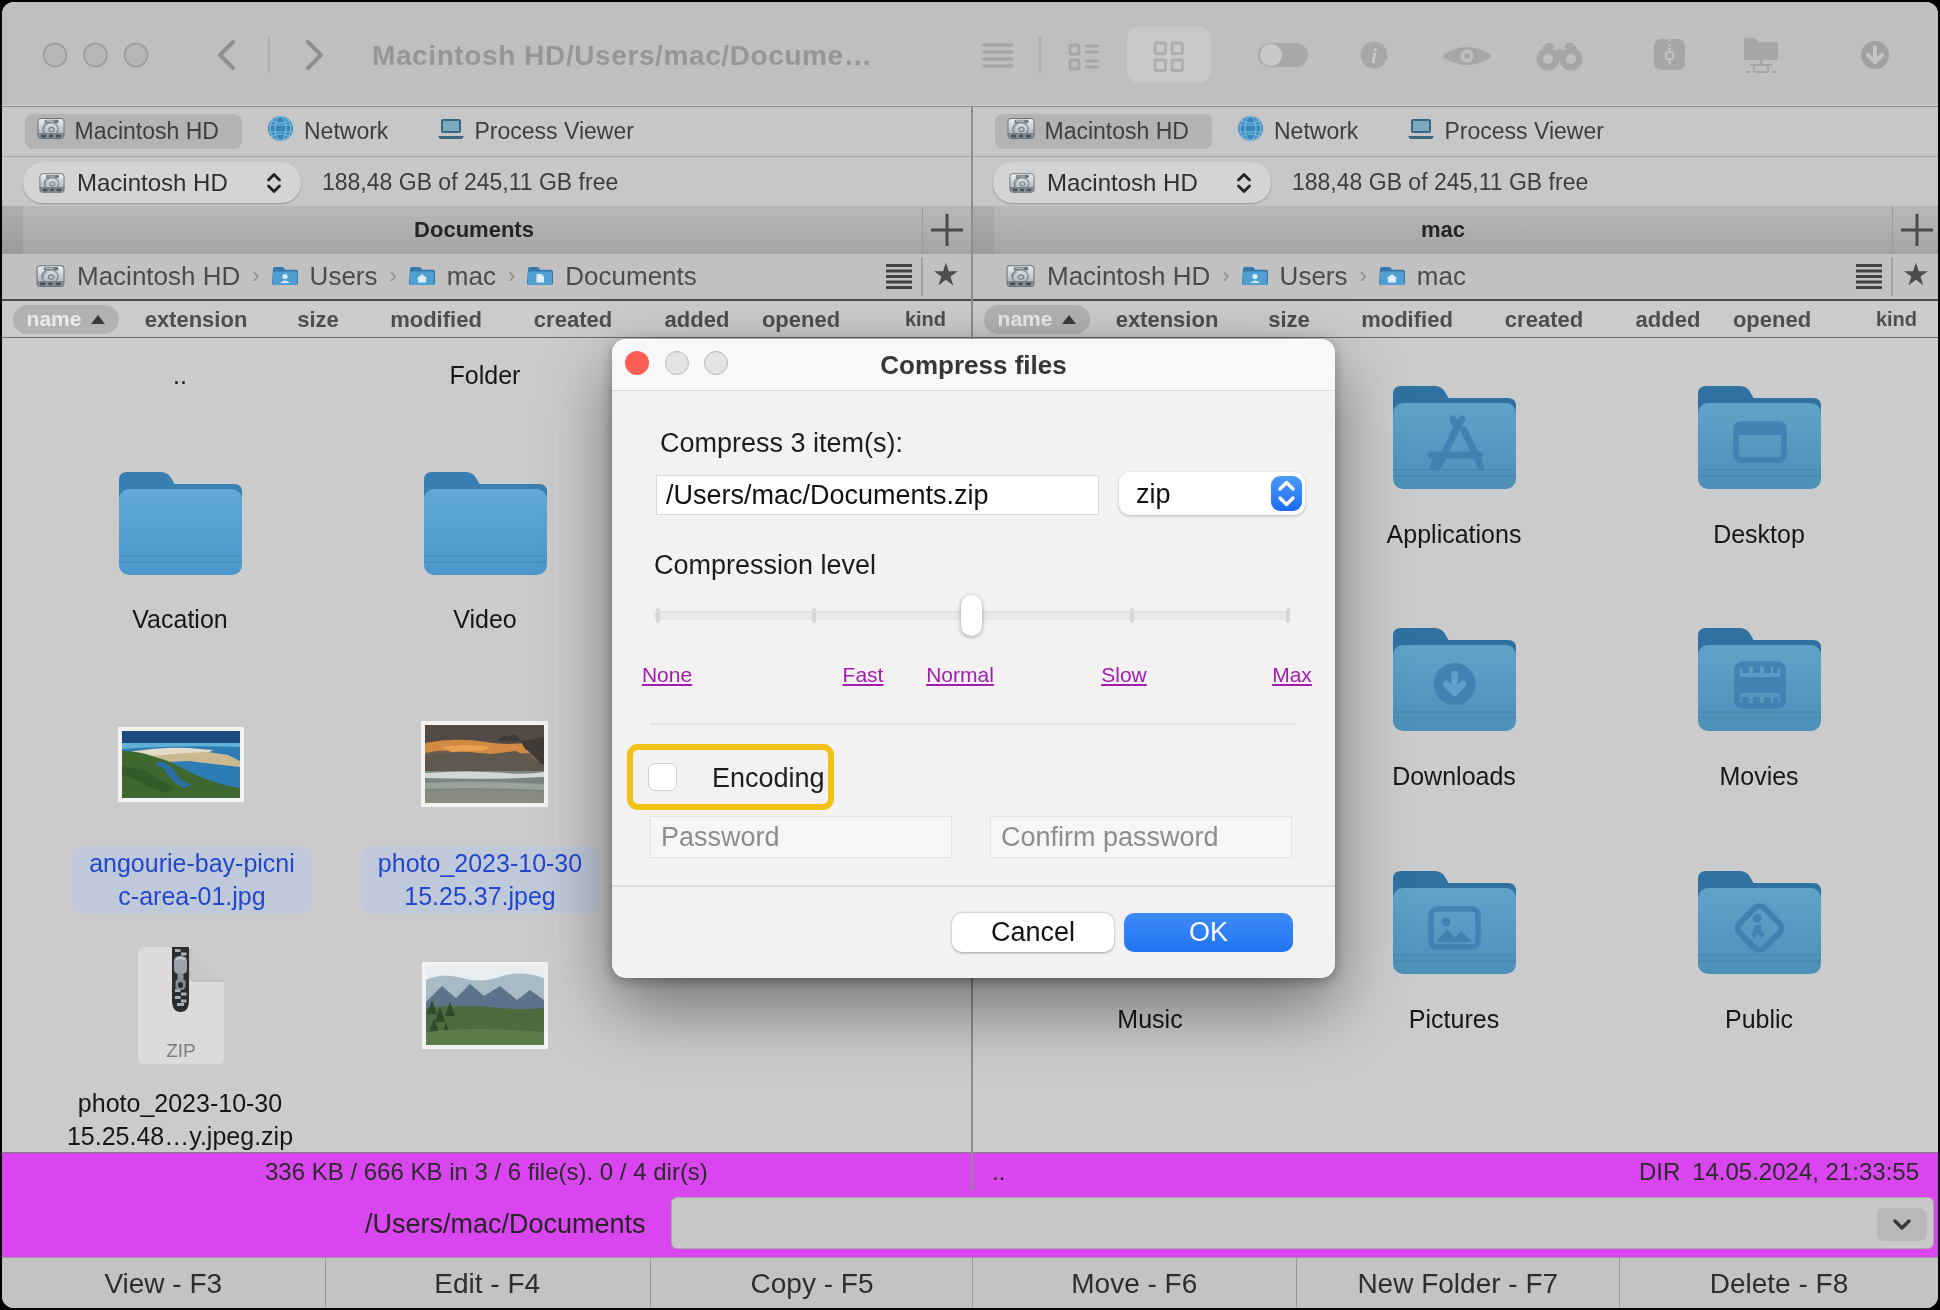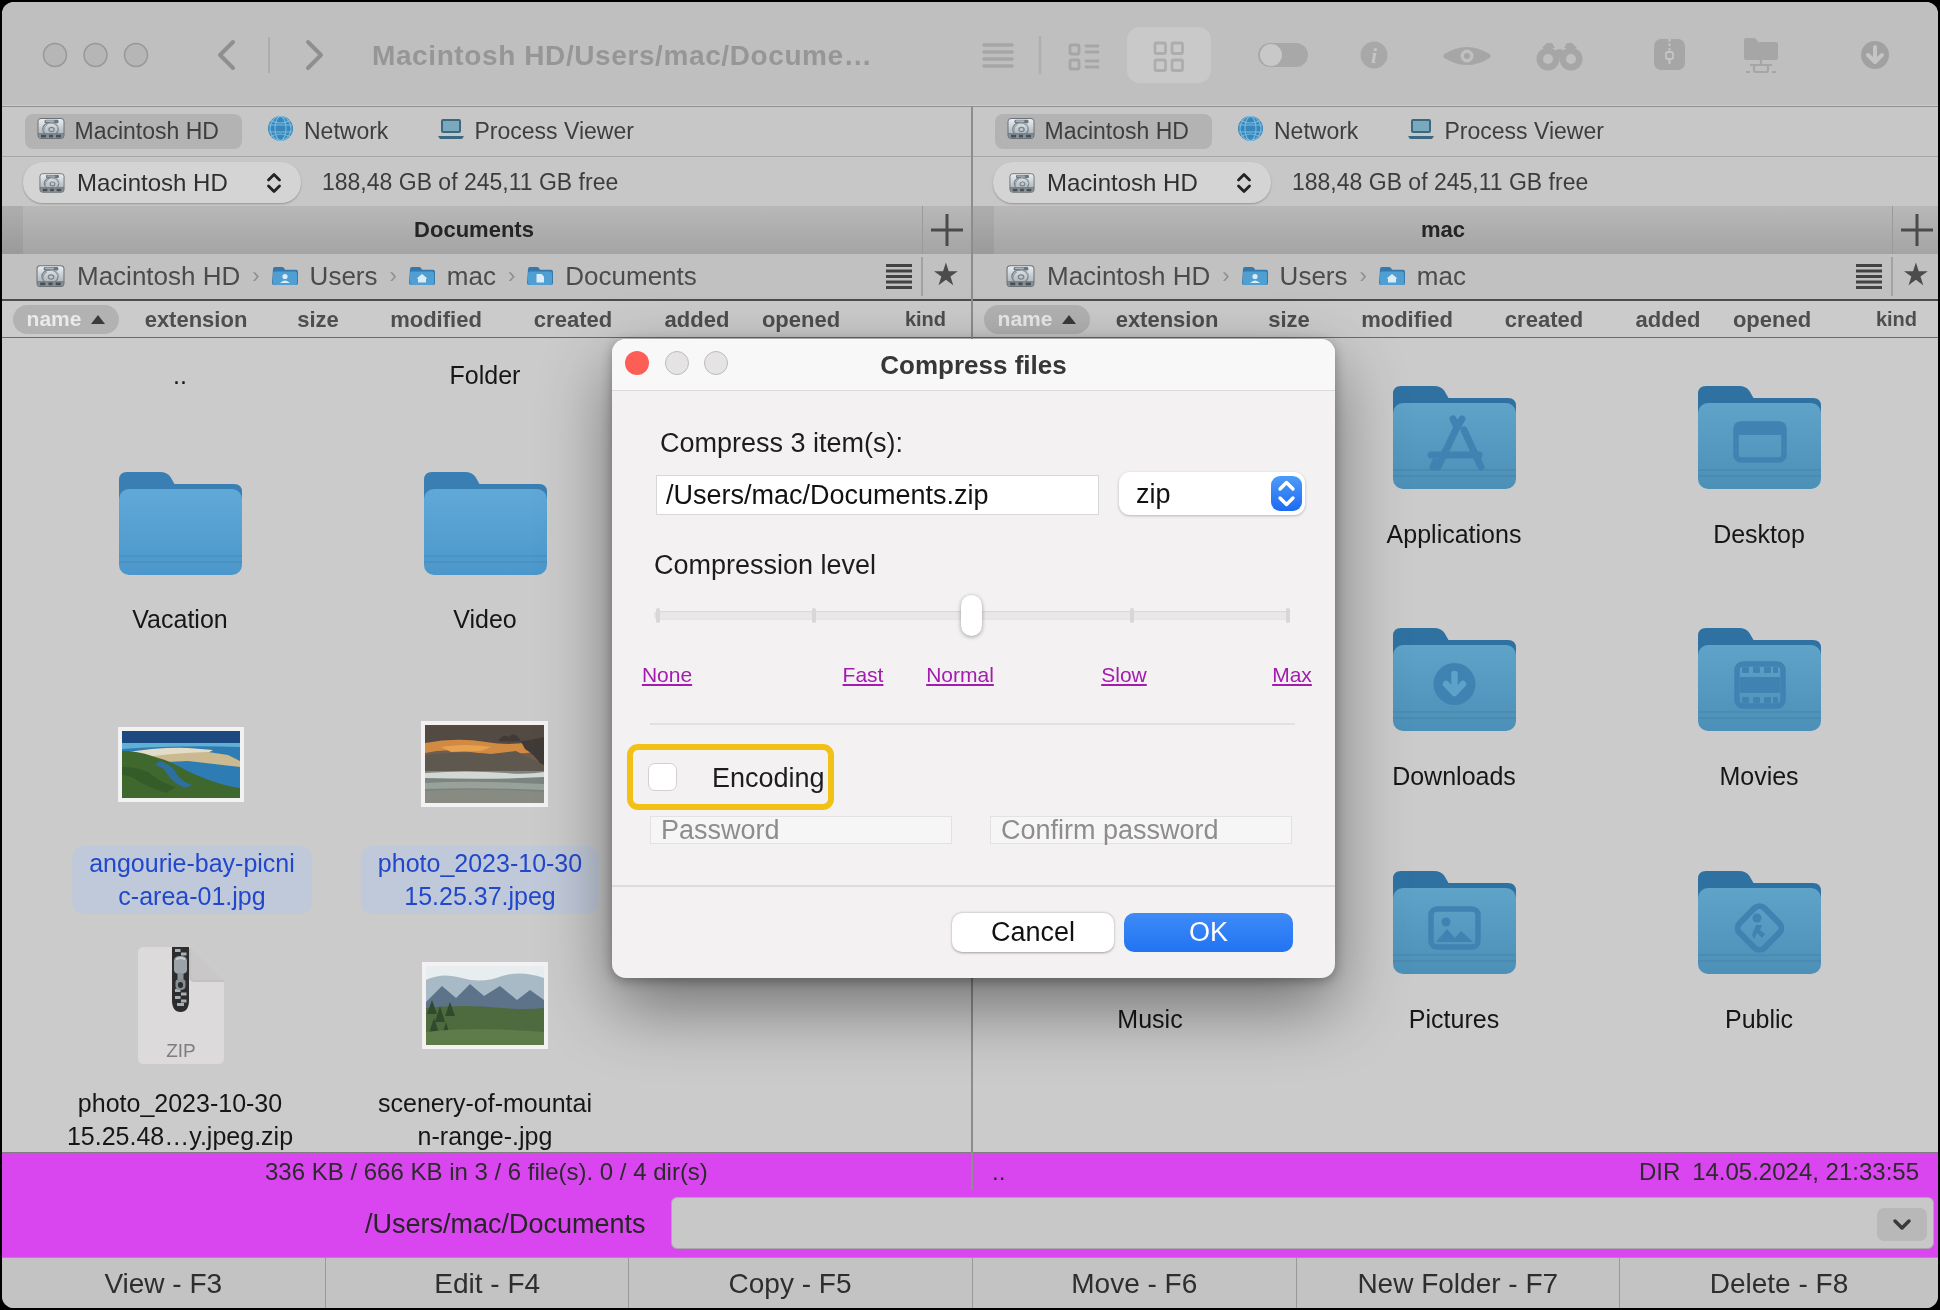--- a/index.html
+++ b/index.html
@@ -106,21 +106,21 @@
   .tick { position:absolute; top:-3px; width:4px; height:15px; background:#d8d6d6; border-radius:2px; }
   #knob { position:absolute; left:349px; top:256px; width:21px; height:41px; background:#fff;
       border-radius:11px; box-shadow:0 1px 4px rgba(0,0,0,0.35); }
   .slabel { position:absolute; top:324px; transform:translateX(-50%); font-size:21px; color:#a21caf;text-decoration:underline; }
 
   #sep1 { position:absolute; left:38px; top:384px; width:645px; height:2px; background:#e2e0e0; }
   #hl { position:absolute; left:15px; top:405px; width:207px; height:66px;
       border:6px solid #f2c115; border-radius:11px; }
   #cb { position:absolute; left:36px; top:424px; width:29px; height:28px; background:#fff;
       border:1.5px solid #d2d0d0; border-radius:7px; }
-  .pwfield { position:absolute; top:477px; width:302px; height:28px; background:#f7f6f6;
+  .pwfield { position:absolute; top:477px; width:302px; height:42px; background:#f7f6f6;
       border:1.5px solid #e3e1e1; font-size:27px; color:#8e8c8c;
       display:flex; align-items:center; padding-left:10px; }
   #sep2 { position:absolute; left:0; top:546px; width:100%; height:1.5px; background:#dddbdb; }
   .dbtn { position:absolute; top:574px; height:39px; border-radius:10px; font-size:27px;
       display:flex; align-items:center; justify-content:center; }
   #cancelbtn { left:340px; width:162px; background:#fff; color:#111;
       box-shadow:0 0.5px 2.5px rgba(0,0,0,0.35); }
   #okbtn { left:512px; width:169px; background:linear-gradient(#3e8bf8,#2173f2); color:#fff; }
 </style>
 </head>
@@ -564,22 +564,20 @@
       <rect x="0" y="0" width="126" height="87" fill="#f3f1f1" style="filter:drop-shadow(0 2px 2px rgba(0,0,0,0.3))"></rect>
       <g>
         <rect x="4" y="4" width="118" height="79" fill="#a9bac7"></rect>
         <path d="M4,18 Q20,10 40,16 Q60,22 80,14 Q100,8 122,16 L122,4 L4,4 Z" fill="#e8edf0"></path>
         <path d="M4,40 L20,24 L34,36 L48,22 L62,34 L78,24 L95,38 L108,28 L122,38 L122,48 L4,48 Z" fill="#5c7389"></path>
         <path d="M4,46 Q40,42 80,46 Q105,48 122,46 L122,83 L4,83 Z" fill="#4e6b3f"></path>
         <path d="M10,38 l5,14 h-10 z M18,44 l5,16 h-10 z M28,40 l5,14 h-10 z M12,56 l6,18 h-12 z M24,60 l6,20 h-12 z" fill="#2f4a2c"></path>
         <path d="M4,70 Q50,64 122,70 L122,83 L4,83 Z" fill="#5d7c4a"></path>
       </g>
     </svg>
-    <div class="flabel" style="left:483px; top:749px;">scenery-of-mountai
-n-range-.jpg</div>
 
     <svg class="abs" style="left:1389px; top:45px;" width="127" height="106" viewBox="0 0 127 106">
       <path d="M2,48 L2,11 Q2,3 10,3 L43,3 Q50,3 53.5,8 L57.5,15 L117,15 Q125,15 125,23 L125,48 Z" fill="#2f72a2"></path>
       <rect x="2" y="20" width="123" height="86" rx="10" fill="url(#gRFolderFront)"></rect>
       <rect x="2" y="86" width="123" height="2" fill="rgba(0,0,0,0.05)"></rect>
       <rect x="2" y="92" width="123" height="2" fill="rgba(0,0,0,0.05)"></rect>
       <g stroke="#4082b2" stroke-width="7" fill="none" stroke-linecap="round">
         <path d="M47,84 L68,40"></path>
         <path d="M62,36 L66,44 L71,36"></path>
         <path d="M73,47 L90,84"></path>
@@ -664,21 +662,21 @@
     <div class="stxt" style="left:363px; font-size:27px; color:#262626;">/Users/mac/Documents</div>
     <div id="cmdfield"></div>
     <svg class="abs" style="left:1875px; top:17px;" width="50" height="33" viewBox="0 0 50 33">
         <rect x="0" y="0" width="50" height="33" rx="7" fill="#b9b8b8"></rect>
         <path d="M18,13 L25,20 L32,13" stroke="#3a3a3a" stroke-width="3.5" fill="none" stroke-linecap="round" stroke-linejoin="round"></path>
       </svg>
   </div>
   <div id="fkeys" class="abs">
     <div class="fkey" style="left:0; width:322.5px;">View - F3</div>
     <div class="fkey" style="left:322.5px; width:324.5px;">Edit - F4</div>
-    <div class="fkey" style="left:626px; width:323px;">Copy - F5</div>
+    <div class="fkey" style="left:648px; width:323px;">Copy - F5</div>
     <div class="fkey" style="left:970px; width:323.5px;">Move - F6</div>
     <div class="fkey" style="left:1293.5px; width:323.5px;">New Folder - F7</div>
     <div class="fkey" style="left:1617px; width:319px;">Delete - F8</div>
   </div>
   <div class="vsep"></div>
 
   <div id="dialog">
     <div id="dtitle">
         <span class="t">Compress files</span>
       </div>

